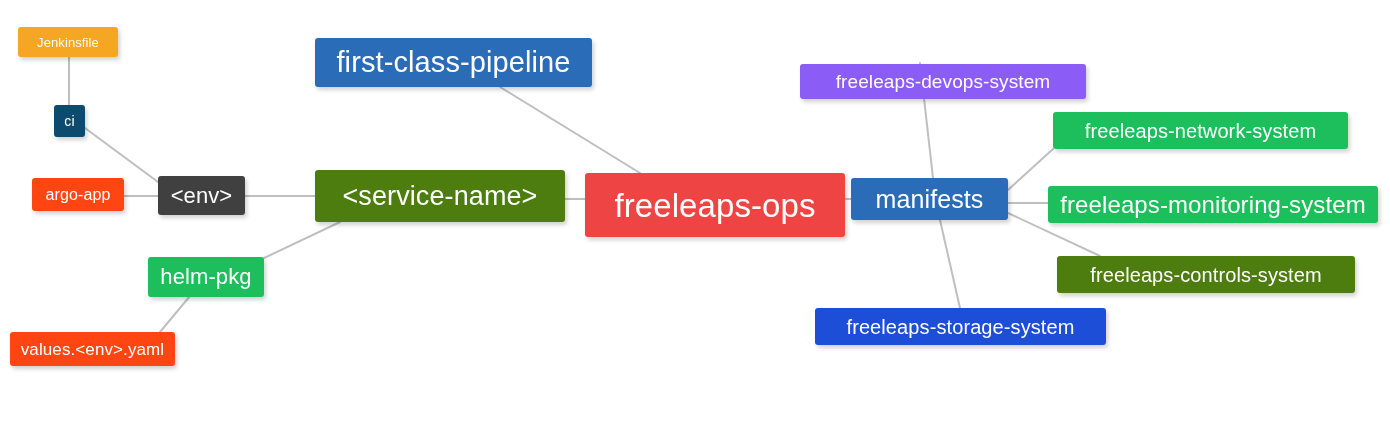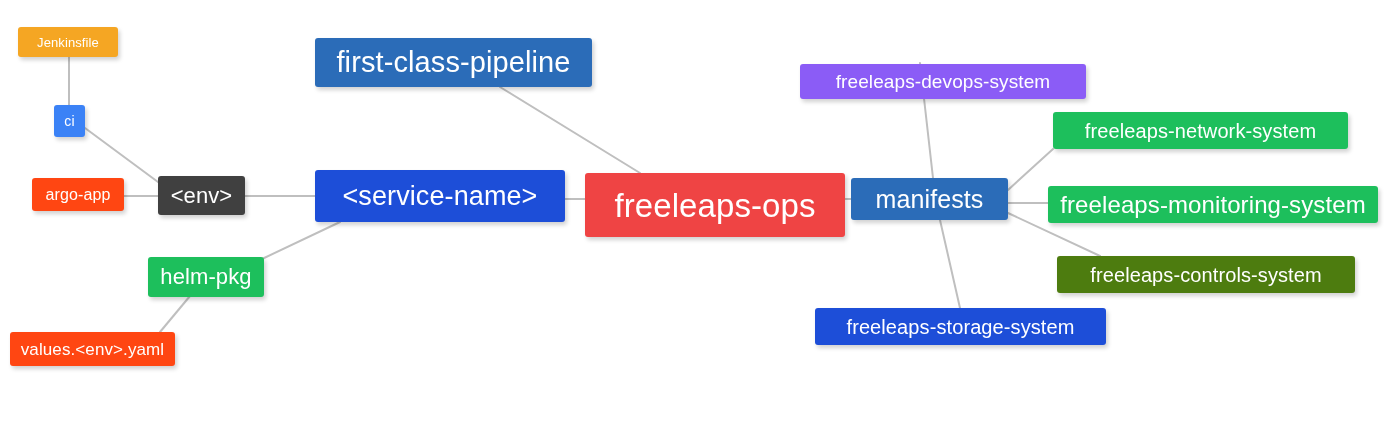--- a/index.html
+++ b/index.html
@@ -70,39 +70,39 @@
       <line x1="1008" y1="190" x2="1053" y2="149" class="edge-line" stroke="#bfbfbf"></line>
       <line x1="1008" y1="203" x2="1048" y2="203" class="edge-line" stroke="#bfbfbf"></line>
       <line x1="1008" y1="213" x2="1100" y2="256" class="edge-line" stroke="#bfbfbf"></line>
       <line x1="940" y1="220" x2="960" y2="308" class="edge-line" stroke="#bfbfbf"></line>
     </svg>
 
   <div id="node-layer">
       <div class="node" style="left: 18px; top: 27px; width: 100px; height: 30px; background: rgb(245, 166, 35); font-size: 13px;">
         <span class="node-label">Jenkinsfile</span>
       </div>
-      <div class="node" style="left: 54px; top: 105px; width: 31px; height: 32px; background: #3b82f6; font-size: 14px;">
+      <div class="node" style="left: 54px; top: 105px; width: 31px; height: 32px; background: #0c4a6e; font-size: 14px;">
         <span class="node-label">ci</span>
       </div>
       <div class="node" style="left: 32px; top: 178px; width: 92px; height: 33px; background: rgb(255, 70, 18); font-size: 16px;">
         <span class="node-label">argo-app</span>
       </div>
       <div class="node" style="left: 10px; top: 332px; width: 165px; height: 34px; background: rgb(255, 70, 18); font-size: 17px;">
         <span class="node-label">values.&lt;env&gt;.yaml</span>
       </div>
       <div class="node" style="left: 158px; top: 176px; width: 87px; height: 39px; background: #404040; font-size: 22px;">
         <span class="node-label">&lt;env&gt;</span>
       </div>
       <div class="node" style="left: 148px; top: 257px; width: 116px; height: 40px; background: rgb(29, 191, 92); font-size: 22px;">
         <span class="node-label">helm-pkg</span>
       </div>
       <div class="node" style="left: 315px; top: 38px; width: 277px; height: 49px; background: rgb(43, 108, 184); font-size: 29px;">
         <span class="node-label">first-class-pipeline</span>
       </div>
-      <div class="node" style="left: 315px; top: 170px; width: 250px; height: 52px; background: #1d4ed8; font-size: 27px;">
+      <div class="node" style="left: 315px; top: 170px; width: 250px; height: 52px; background: #4d7c0f; font-size: 27px;">
         <span class="node-label">&lt;service-name&gt;</span>
       </div>
       <div class="node" style="left: 585px; top: 173px; width: 260px; height: 64px; background: #ef4444; font-size: 33px;">
         <span class="node-label">freeleaps-ops</span>
       </div>
       <div class="node" style="left: 851px; top: 178px; width: 157px; height: 42px; background: rgb(43, 108, 184); font-size: 25px;">
         <span class="node-label">manifests</span>
       </div>
       <div class="node" style="left: 800px; top: 28px; width: 286px; height: 35px; background: #8b5cf6; font-size: 19px; margin-top: 36px;">
         <span class="node-label">freeleaps-devops-system</span>

